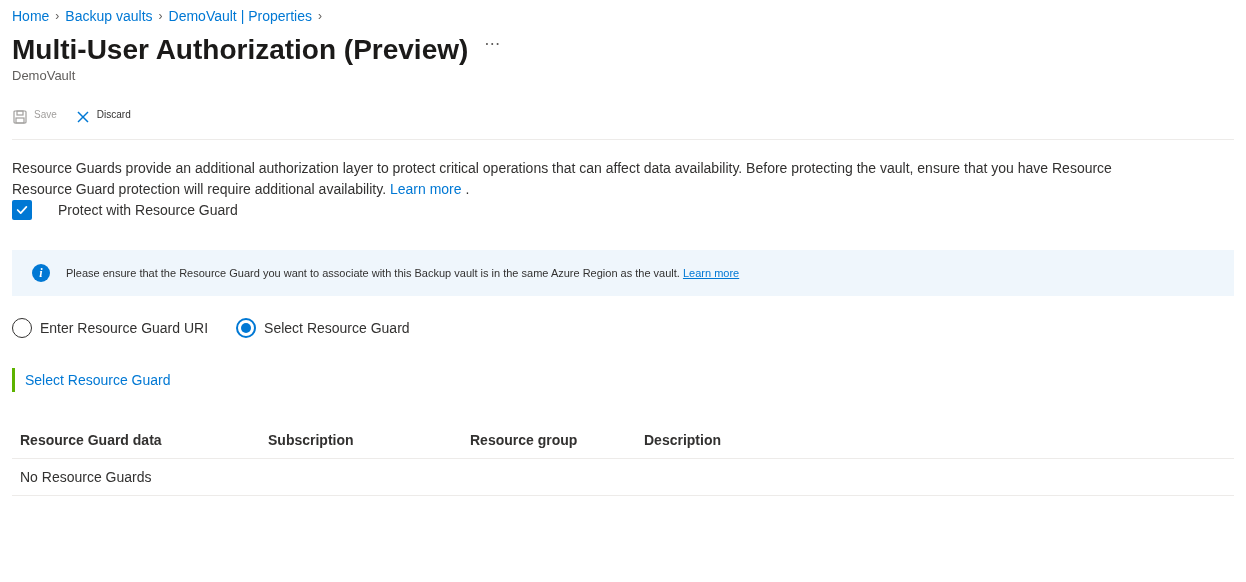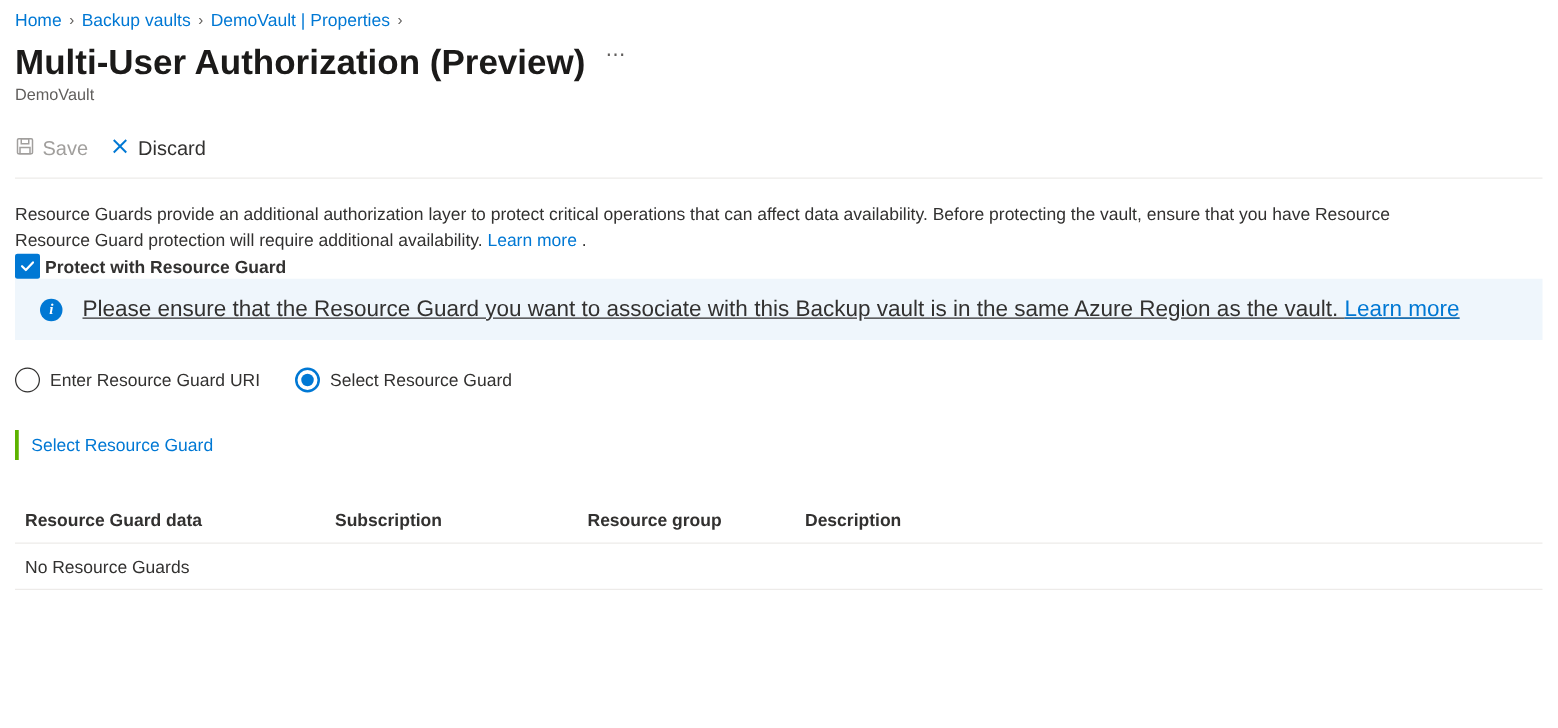--- a/index.html
+++ b/index.html
@@ -36,39 +36,39 @@
     .toolbar {
       display: flex;
       align-items: center;
       gap: 18px;
       padding: 6px 0 12px 0;
       border-bottom: 1px solid #edebe9;
       margin-bottom: 18px;
     }
     .toolbar-btn {
       display: flex;
-      align-items: center;
+      align-items: flex-start;
       gap: 6px;
       cursor: pointer;
-      font-size: 16px;
+      font-size: 10px;
       color: #323130;
     }
     .toolbar-btn.disabled { color: #a19f9d; cursor: default; }
     .toolbar-btn svg { width: 16px; height: 16px; }
     .desc {
       font-size: 14px;
       color: #323130;
       line-height: 1.5;
     }
     .desc .link { color: #0078d4; cursor: pointer; }
     .checkbox-row {
       display: flex;
       align-items: center;
-      gap: 4px;
-      font-weight: bold;
+      gap: 26px;
+      margin-bottom: 30px;
     }
     .checkbox {
       width: 20px;
       height: 20px;
       background: #0078d4;
       border-radius: 2px;
       display: flex;
       align-items: center;
       justify-content: center;
       cursor: pointer;
@@ -90,21 +90,21 @@
       color: #fff;
       display: flex;
       align-items: center;
       justify-content: center;
       font-weight: bold;
       font-style: italic;
       font-family: Georgia, serif;
       font-size: 12px;
       flex-shrink: 0;
     }
-    .info-banner .msg { font-size: 18px; color: #323130; text-decoration: underline; }
+    .info-banner .msg { font-size: 11px; color: #323130; }
     .info-banner .link { color: #0078d4; text-decoration: underline; cursor: pointer; }
     .radio-group {
       display: flex;
       align-items: center;
       gap: 28px;
       margin-bottom: 30px;
     }
     .radio-item { display: flex; align-items: center; gap: 8px; cursor: pointer; }
     .radio {
       width: 20px; height: 20px; border-radius: 50%;

